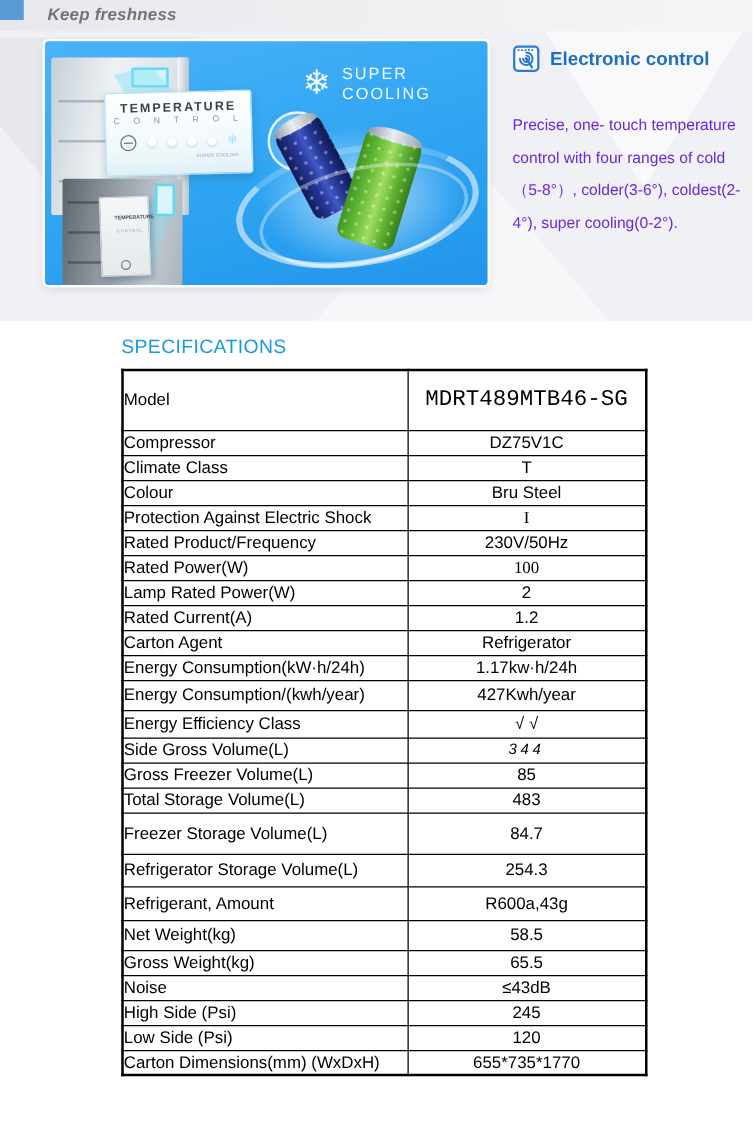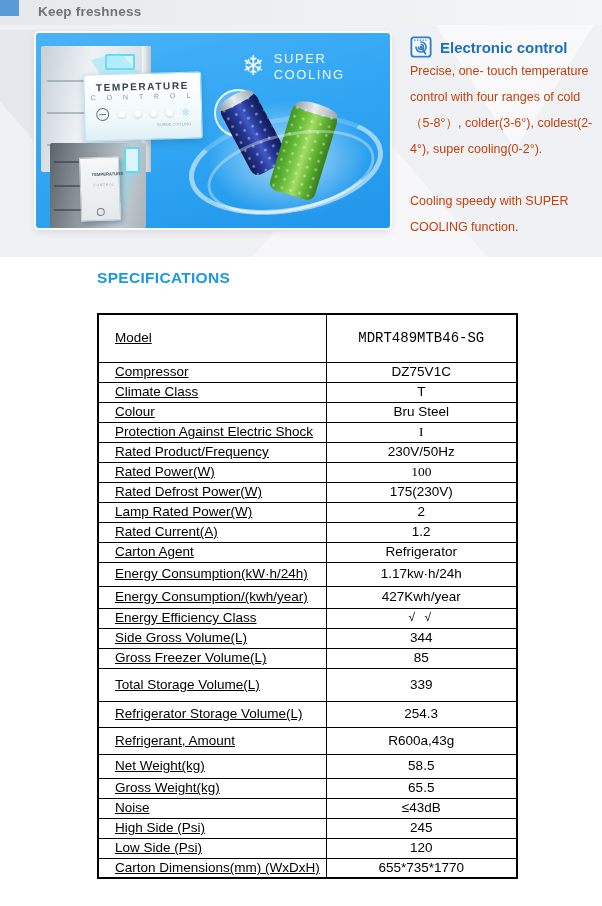--- a/index.html
+++ b/index.html
@@ -40,21 +40,21 @@
   .top-bar{
     position:absolute; left:0; top:0; width:602px; height:25px;
     background:linear-gradient(90deg,#e7e8eb 0%,#eff0f2 55%,#f4f5f7 100%);
   }
   .corner-square{
     position:absolute; left:0; top:0; width:19px; height:16px;
     background:#5b9bd5;
   }
   .eyebrow{
     position:absolute; left:38px; top:4px;
-    font-size:13.5px; font-weight:bold; color:#737478; letter-spacing:.2px;
+    font-size:13.5px; font-weight:bold; color:#737478; letter-spacing:.2px;font-style:italic;
   }
 
   
   .promo{
     position:absolute; left:36px; top:33px; width:354px; height:195px;
     background:linear-gradient(165deg,#4ab3f8 0%,#2ea4f2 55%,#2196ea 100%);
     border-radius:3px;
     box-shadow:0 0 0 2px rgba(255,255,255,.95), 0 3px 8px rgba(60,90,120,.18);
     overflow:hidden;
   }
@@ -168,48 +168,48 @@
   .mfp-title{ text-align:center; font-size:10px; font-weight:bold; color:#4a5258; transform:scale(.42); transform-origin:center top; white-space:nowrap; }
   .mfp-sub{ text-align:center; font-size:10px; letter-spacing:2px; color:#9aa3a9; transform:scale(.34); transform-origin:center top; white-space:nowrap; }
   .mfp-dial{ width:8px; height:8px; border:1px solid #767f85; border-radius:50%; margin:14px auto 0; }
   .mf-callout{
     position:absolute; left:76px; top:10px; width:16px; height:26px;
     border:2px solid #5fd8f4; border-radius:2px; background:rgba(225,248,253,.9);
   }
 
   
   .feature{ position:absolute; left:410px; top:36px; width:190px; }
-  .feature-head{ display:flex; align-items:center; gap:8px; }
+  .feature-head{ display:flex; align-items:center; gap:8px; margin-bottom:29px; }
   .feature-icon{ width:22px; height:22px; flex:0 0 auto; }
   .feature-title{ font-size:15px; font-weight:bold; color:var(--title-blue); }
-  .feature p{ font-size:12.5px; line-height:26px; color:#c2410c; margin-bottom:26px; }
+  .feature p{ font-size:12.5px; line-height:26px; color:#6d28d9; margin-bottom:26px; }
 
   
   .specs{ padding-left:97px; padding-top:12px; }
   .specs h2{
-    font-size:15.5px; font-weight:700; color:var(--accent-blue);
-    letter-spacing:.3px; margin-bottom:26px;
+    font-size:15.5px; font-weight:400; color:var(--accent-blue);
+    letter-spacing:.3px; margin-bottom:8px;
   }
   table.spec-table{
     width:421px; border-collapse:collapse; table-layout:fixed;
     border:2px solid #000; font-size:13.5px; color:#000;
   }
   .spec-table td{ border:1.5px solid #000; line-height:1.15; }
-  .spec-table .label-cell{ padding-left:16px;text-decoration:underline; }
+  .spec-table .label-cell{ padding-left:0; }
   .spec-table .value-cell{ text-align:center; }
   .spec-table tr{ height:20px; }
   .spec-table tr:nth-child(1){ height:48px; }
   .spec-table tr:nth-child(12){ height:24px; }
   .spec-table tr:nth-child(13){ height:22px;margin-top:22px; }
   .spec-table tr:nth-child(17){ height:33px; }
   .spec-table tr:nth-child(18){ height:26px; }
   .spec-table tr:nth-child(19){ height:27px; }
   .spec-table tr:nth-child(20){ height:24px; }
   .spec-table tr:nth-child(1) .value-cell{
-    font-family:"Liberation Mono","DejaVu Sans Mono",monospace; font-size:14px;text-align:center;
+    font-family:"Liberation Mono","DejaVu Sans Mono",monospace; font-size:18px;text-align:center;
   }
   .spec-table tr:nth-child(5) .value-cell,
   .spec-table tr:nth-child(7) .value-cell{
     font-family:"Liberation Serif","DejaVu Serif",serif; font-size:13.5px;
   }
   .spec-table tr:nth-child(14) .value-cell{ font-style:italic; font-size:12px; letter-spacing:3px; }
 </style>
 </head>
 <body>
 
@@ -291,21 +291,20 @@
         <rect x="1.5" y="1.5" width="21" height="21" rx="3" fill="#ffffff" stroke="#2c7cd1" stroke-width="2"></rect>
         <path d="M4.5 4.5h15" stroke="#2c7cd1" stroke-width="1.6" stroke-dasharray="1.6 1.4" fill="none"></path>
         <path d="M12 6.5a5.5 5.5 0 1 1-5.5 5.5" stroke="#2c7cd1" stroke-width="1.8" fill="none" stroke-linecap="round"></path>
         <path d="M12 9.2a2.8 2.8 0 1 1-2.8 2.8" stroke="#2c7cd1" stroke-width="1.6" fill="none" stroke-linecap="round"></path>
         <circle cx="12" cy="12" r="1.5" fill="#2c7cd1"></circle>
         <path d="M12.5 12.5l4.5 7" stroke="#2c7cd1" stroke-width="2" stroke-linecap="round"></path>
       </svg>
       <span class="feature-title">Electronic control</span>
     </div>
     <p>Precise, one- touch temperature control with four ranges of cold（5-8°）, colder(3-6°), coldest(2-4°), super cooling(0-2°).</p>
-    <p>Cooling speedy with SUPER COOLING function.</p>
   </div>
 </div>
 
 <div class="specs">
   <h2>SPECIFICATIONS</h2>
   <table class="spec-table">
     <colgroup>
         <col style="width:228px">
         <col>
       </colgroup>
@@ -332,24 +331,20 @@
         </tr>
         <tr>
           <td class="label-cell">Rated Product/Frequency</td>
           <td class="value-cell">230V/50Hz</td>
         </tr>
         <tr>
           <td class="label-cell">Rated Power(W)</td>
           <td class="value-cell">100</td>
         </tr>
         <tr>
-          <td class="label-cell">Rated Defrost Power(W)</td>
-          <td class="value-cell">175(230V)</td>
-        </tr>
-        <tr>
           <td class="label-cell">Lamp Rated Power(W)</td>
           <td class="value-cell">2</td>
         </tr>
         <tr>
           <td class="label-cell">Rated Current(A)</td>
           <td class="value-cell">1.2</td>
         </tr>
         <tr>
           <td class="label-cell">Carton Agent</td>
           <td class="value-cell">Refrigerator</td>
@@ -369,21 +364,25 @@
         <tr>
           <td class="label-cell">Side Gross Volume(L)</td>
           <td class="value-cell">344</td>
         </tr>
         <tr>
           <td class="label-cell">Gross Freezer Volume(L)</td>
           <td class="value-cell">85</td>
         </tr>
         <tr>
           <td class="label-cell">Total Storage Volume(L)</td>
-          <td class="value-cell">339</td>
+          <td class="value-cell">483</td>
+        </tr>
+        <tr>
+          <td class="label-cell">Freezer Storage Volume(L)</td>
+          <td class="value-cell">84.7</td>
         </tr>
         <tr>
           <td class="label-cell">Refrigerator Storage Volume(L)</td>
           <td class="value-cell">254.3</td>
         </tr>
         <tr>
           <td class="label-cell">Refrigerant, Amount</td>
           <td class="value-cell">R600a,43g</td>
         </tr>
         <tr>

